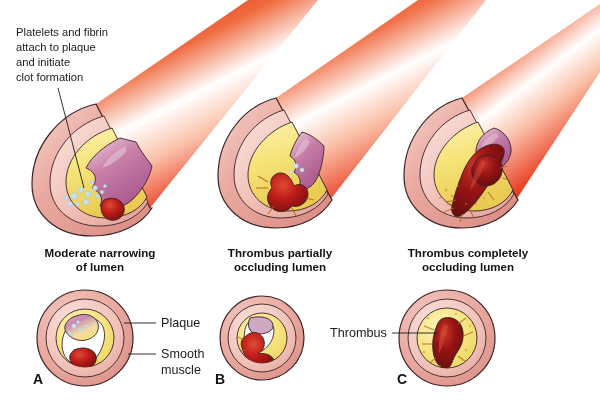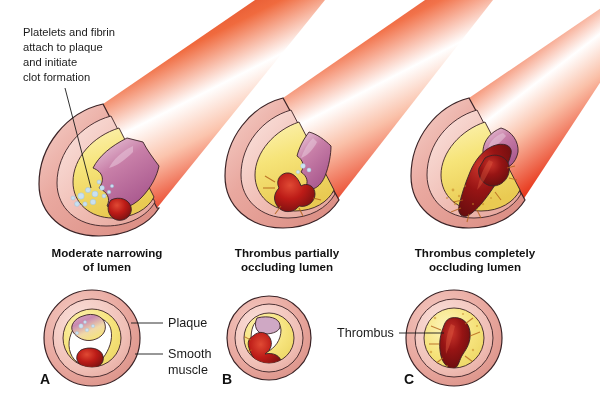--- a/index.html
+++ b/index.html
@@ -3,21 +3,21 @@
 <meta charset="utf-8">
 <style>
   html,body{margin:0;padding:0;}
   body{
     width:600px;height:400px;
     background:#ffffff;
     font-family:"Liberation Sans", sans-serif;
     overflow:hidden;
     position:relative;
   }
-  #stage{position:absolute;inset:0;width:520px;height:400px;margin-left:7px;}
+  #stage{position:absolute;inset:0;width:520px;height:400px;}
   svg.figure{position:absolute;left:0;top:0;width:600px;height:400px;display:block;}
 
   .anno-text{
     font-family:"Liberation Sans", sans-serif;
     font-size:11.2px;
     fill:#1a1a1a;
   }
   .caption-text{
     font-family:"Liberation Sans", sans-serif;
     font-size:11.6px;

